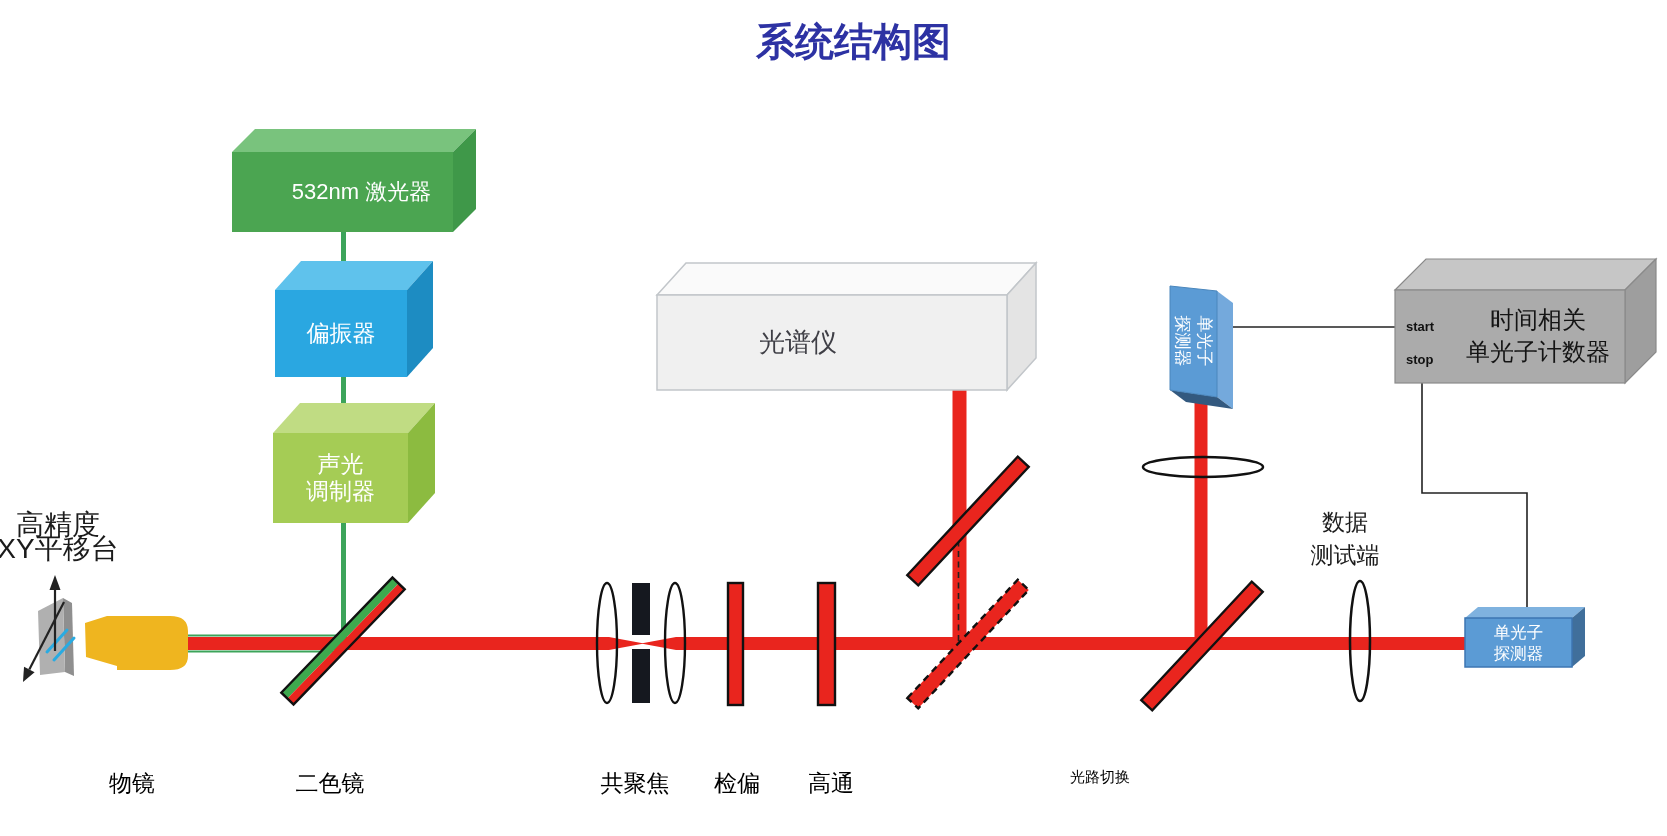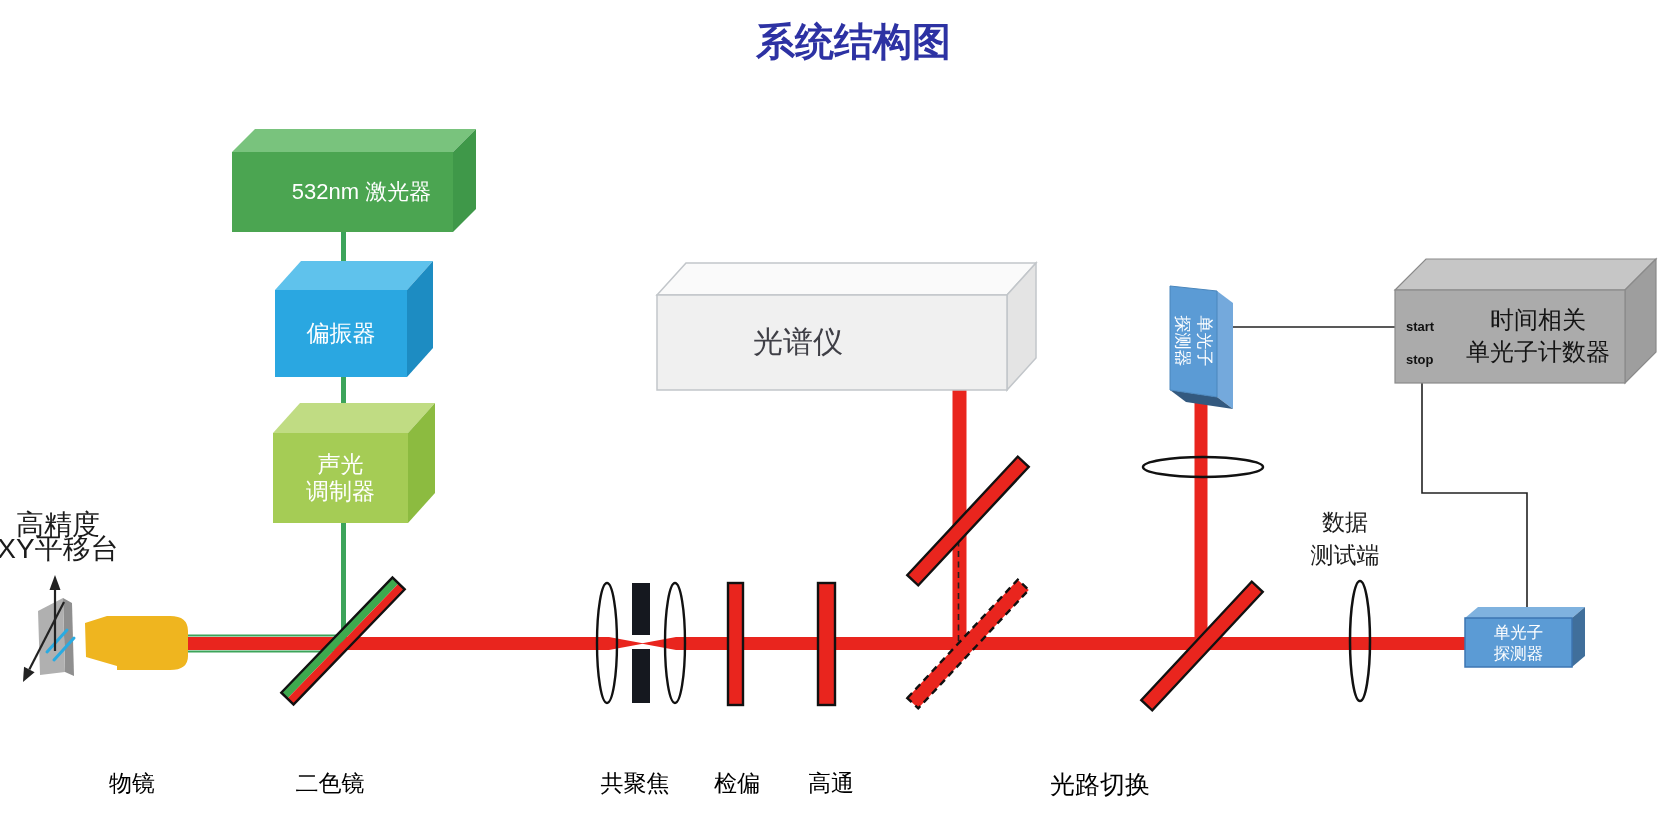--- a/index.html
+++ b/index.html
@@ -118,21 +118,21 @@
 <div class="boxtext white" style="left:232px;top:152px;width:221px;height:80px;font-size:22px;margin-left:19px;">
   <span>532nm 激光器</span>
 </div>
 <div class="boxtext white" style="left:275px;top:290px;width:132px;height:87px;font-size:23px;">
   <span>偏振器</span>
 </div>
 <div class="boxtext white" style="left:273px;top:433px;width:135px;height:90px;font-size:23px;line-height:27px;justify-content:center;">
   <span>声光</span>
   <span>调制器</span>
 </div>
-<div class="boxtext" style="left:657px;top:295px;width:282px;height:95px;font-size:30px;color:#3F3F46;">
+<div class="boxtext" style="left:657px;top:295px;width:282px;height:95px;font-size:26px;color:#3F3F46;">
   <span>光谱仪</span>
 </div>
 <div class="boxtext" style="left:1443px;top:296px;width:190px;height:80px;font-size:24px;line-height:32px;color:#141414;">
   <span>时间相关</span>
   <span>单光子计数器</span>
 </div>
 <div class="lbl" style="left:1406px;top:319px;font-size:13px;font-weight:700;color:#111;">start</div>
 <div class="lbl" style="left:1406px;top:352px;font-size:13px;font-weight:700;color:#111;">stop</div>
 
 <div class="boxtext white" style="left:1133px;top:318px;width:120px;height:46px;font-size:17px;line-height:22px;transform:rotate(90deg);">
@@ -161,17 +161,17 @@
 </div>
 <div class="boxtext" style="left:575px;top:768px;width:120px;font-size:23px;font-weight:500;">
   <span>共聚焦</span>
 </div>
 <div class="boxtext" style="left:677px;top:768px;width:120px;font-size:23px;font-weight:500;">
   <span>检偏</span>
 </div>
 <div class="boxtext" style="left:771px;top:768px;width:120px;font-size:23px;font-weight:500;">
   <span>高通</span>
 </div>
-<div class="boxtext" style="left:1040px;top:768px;width:120px;font-size:25px;font-weight:500;text-align:center;">
+<div class="boxtext" style="left:1040px;top:768px;width:120px;font-size:15px;font-weight:500;text-align:center;">
   <span>光路切换</span>
 </div>
 
 </div>
 
 </body></html>

